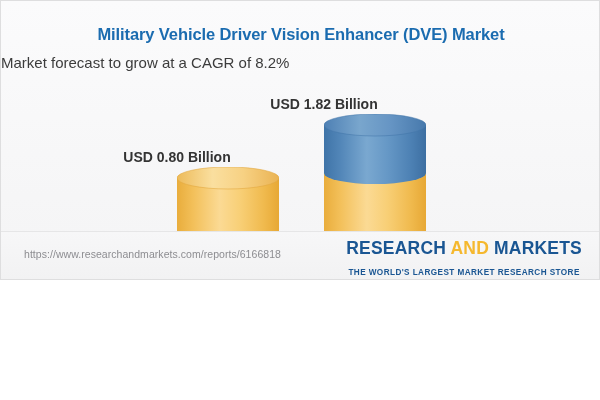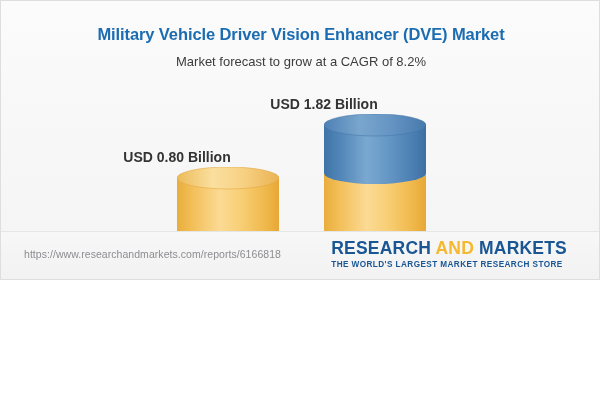--- a/index.html
+++ b/index.html
@@ -33,22 +33,22 @@
     font-size: 16.5px;
     font-weight: bold;
     color: #1b6cb0;
     letter-spacing: -0.1px;
   }
   .subtitle {
     position: absolute;
     top: 53px;
     left: 0;
     width: 600px;
-    text-align: center;
-    font-size: 13px;
+    text-align: left;
+    font-size: 15px;
     font-weight: normal;
     color: #3c3c3c;
   }
 
   
   .chart-area {
     position: absolute;
     left: 0;
     top: 0;
     width: 600px;
@@ -100,34 +100,34 @@
     position: absolute;
     left: 23px;
     top: 16px;
     font-size: 10.5px;
     color: #8d8d91;
     letter-spacing: 0.05px;
     text-align: center;
   }
   .logo {
     position: absolute;
-    right: 32px;
+    right: 17px;
     top: 6px;
-    text-align: left;
+    text-align: center;
   }
   .logo-main {
     font-size: 17.5px;
     font-weight: bold;
     color: #1a5693;
     letter-spacing: 0.2px;
     white-space: nowrap;
   }
   .logo-and { color: #f5b82e; }
   .logo-tagline {
-    margin-top: 1px;
+    margin-top: 9px;
     font-size: 8.2px;
     font-weight: bold;
     color: #1a5693;
     letter-spacing: 0.42px;
     white-space: nowrap;
   }
 </style>
 </head>
 <body>
 

